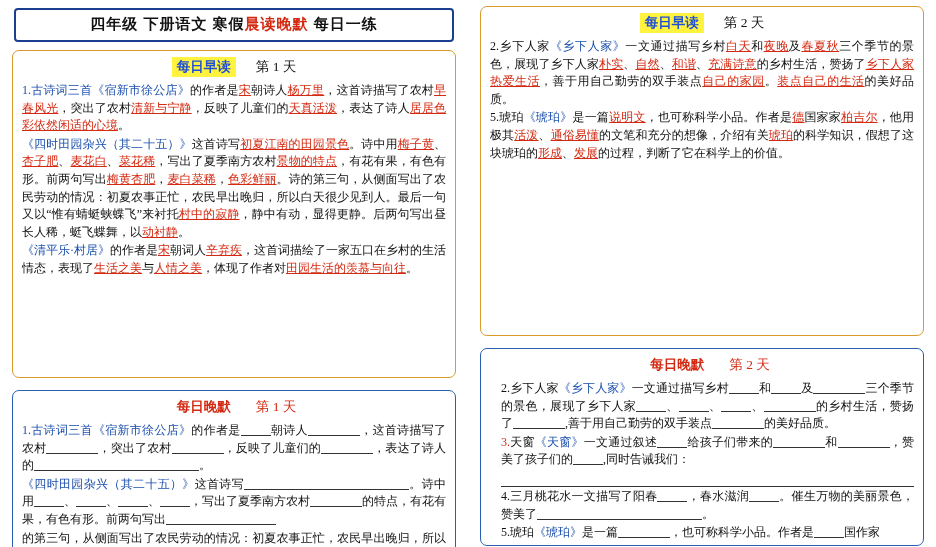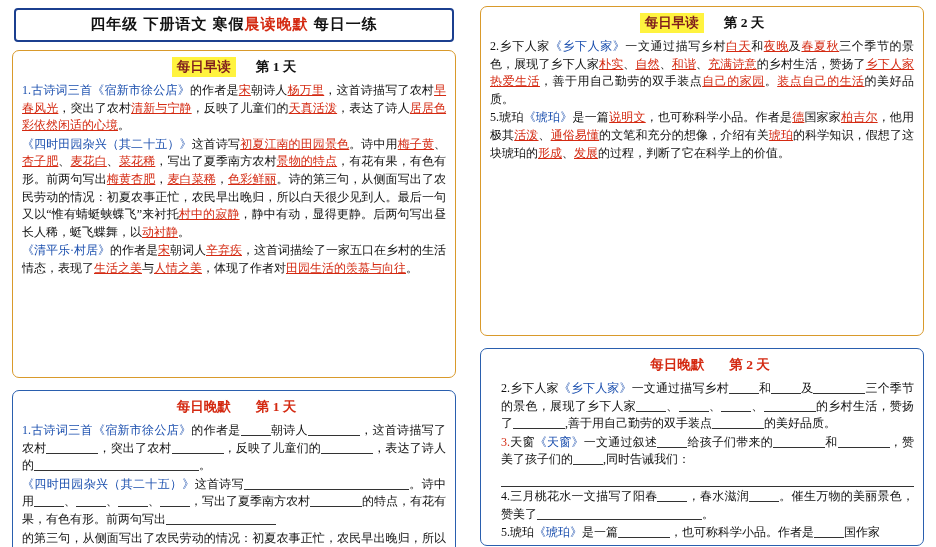--- a/index.html
+++ b/index.html
@@ -51,28 +51,28 @@
 
   .card-head{
     text-align:center;
     margin:0 0 5px 0;
   }
   .head-label{
     display:inline-block;
     font-size:13.5px;
     font-weight:bold;
     padding:1px 5px;
-    color:#7f1d1d;
+    color:#1d4ed8;
   }
   .head-label.yellow{background:#fff33f;}
   .head-label.plain{background:transparent;}
   .head-day{
     display:inline-block;
     font-size:13.5px;
-    font-weight:bold;
+    font-weight:normal;
     margin-left:16px;
     color:#111;
   }
   .head-day.red{color:#d42a12;}
 
   .body-text{
     font-size:12px;
     line-height:17.6px;
     color:#111111;
     text-align:justify;

